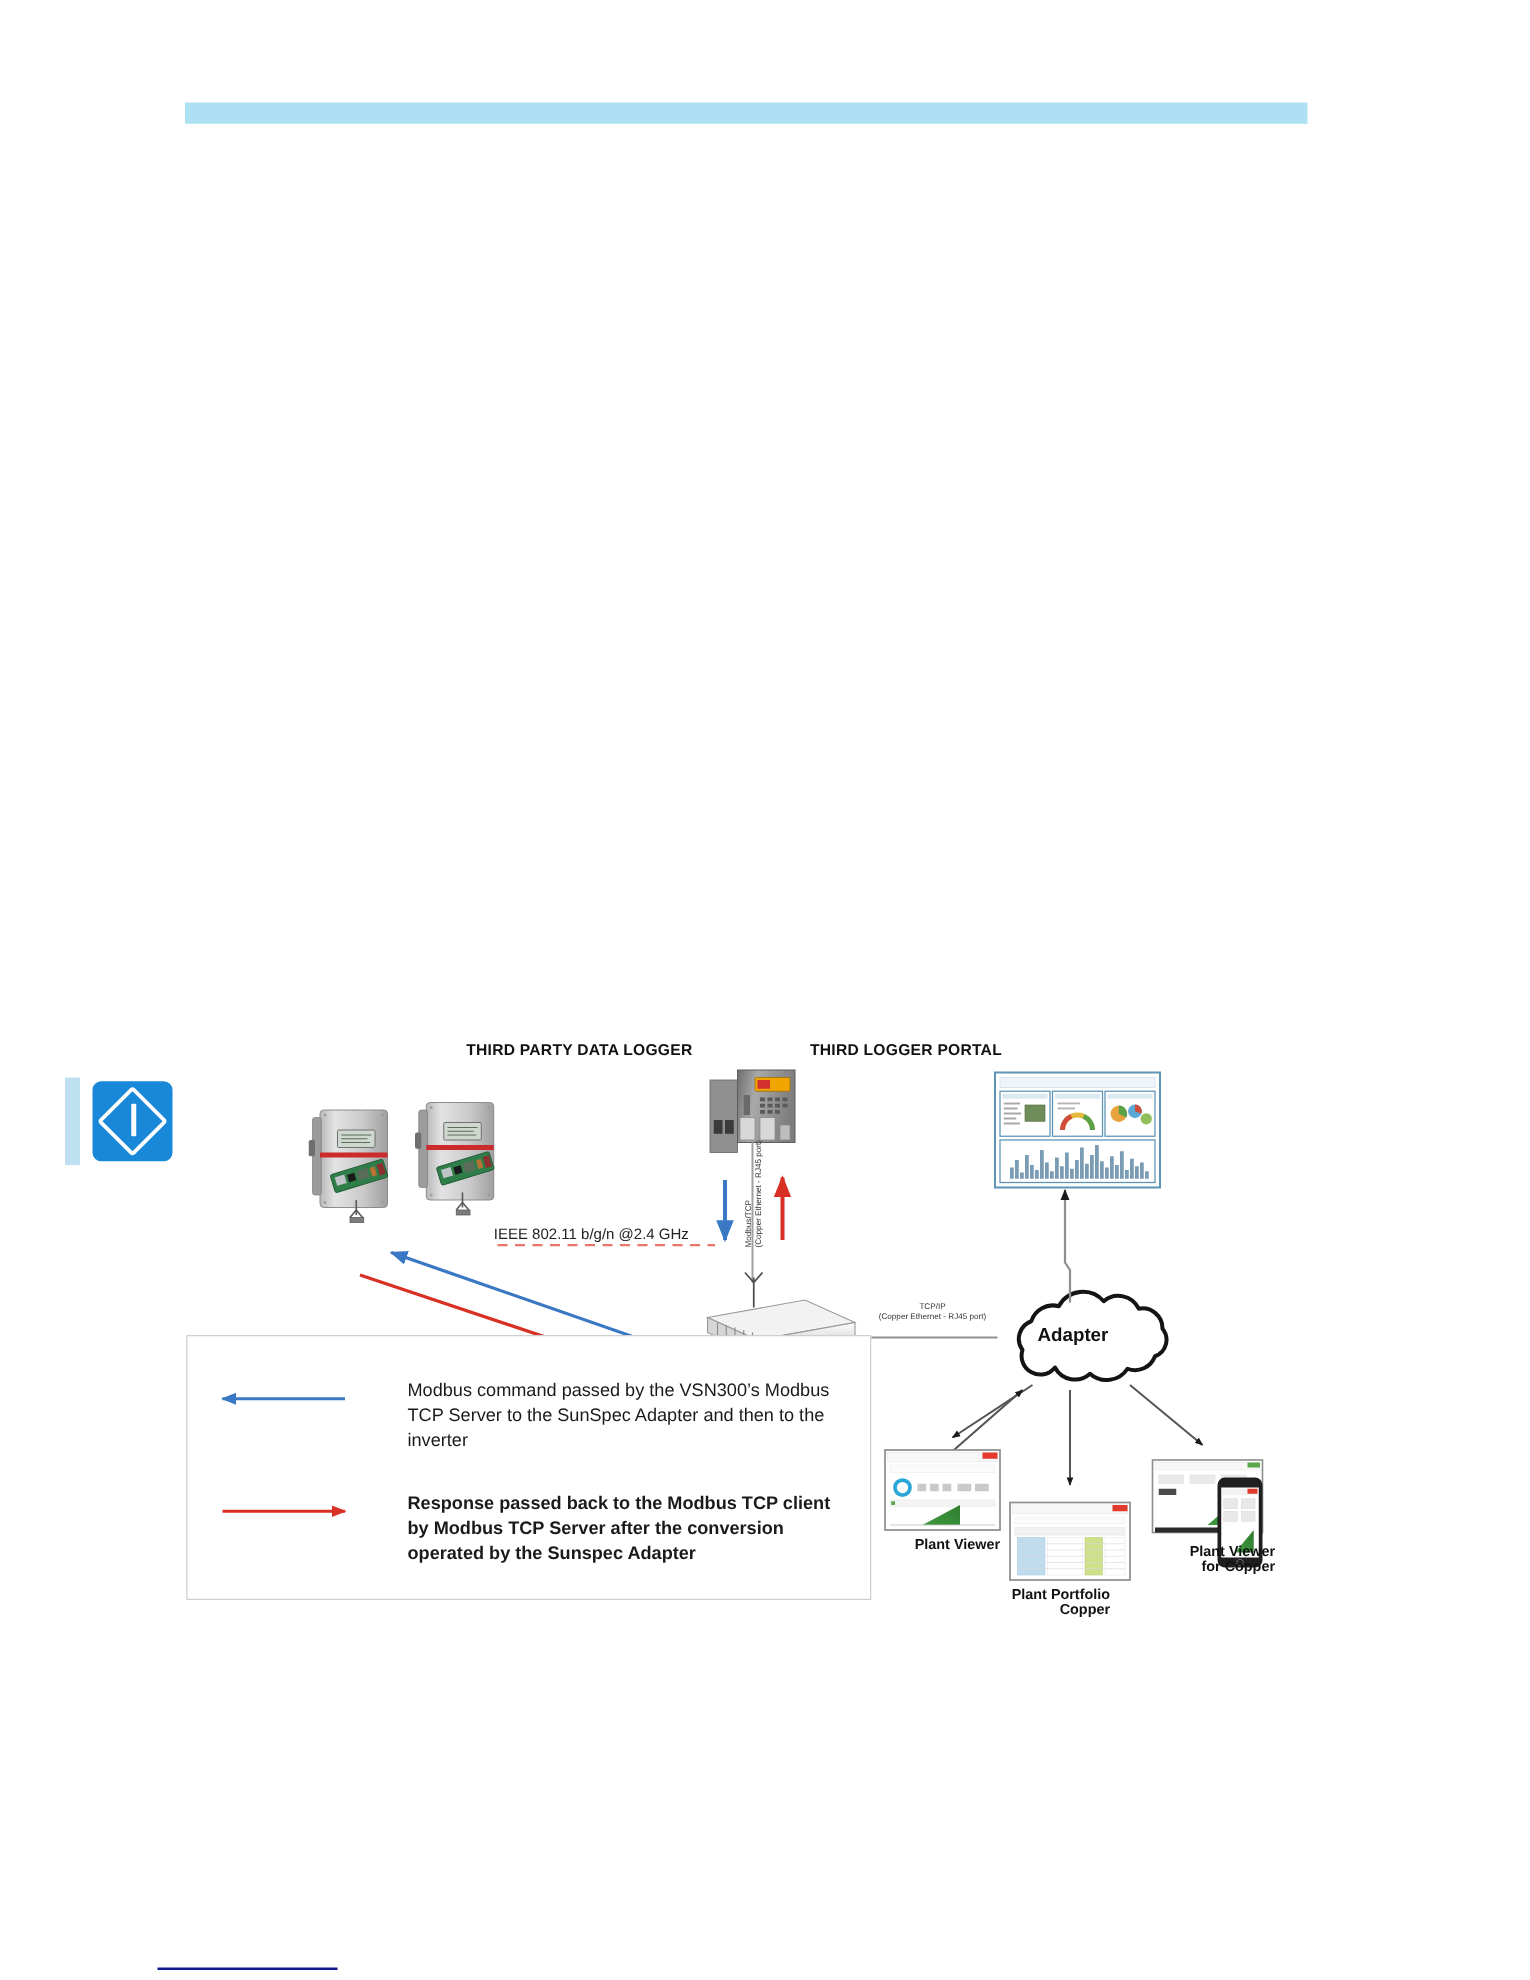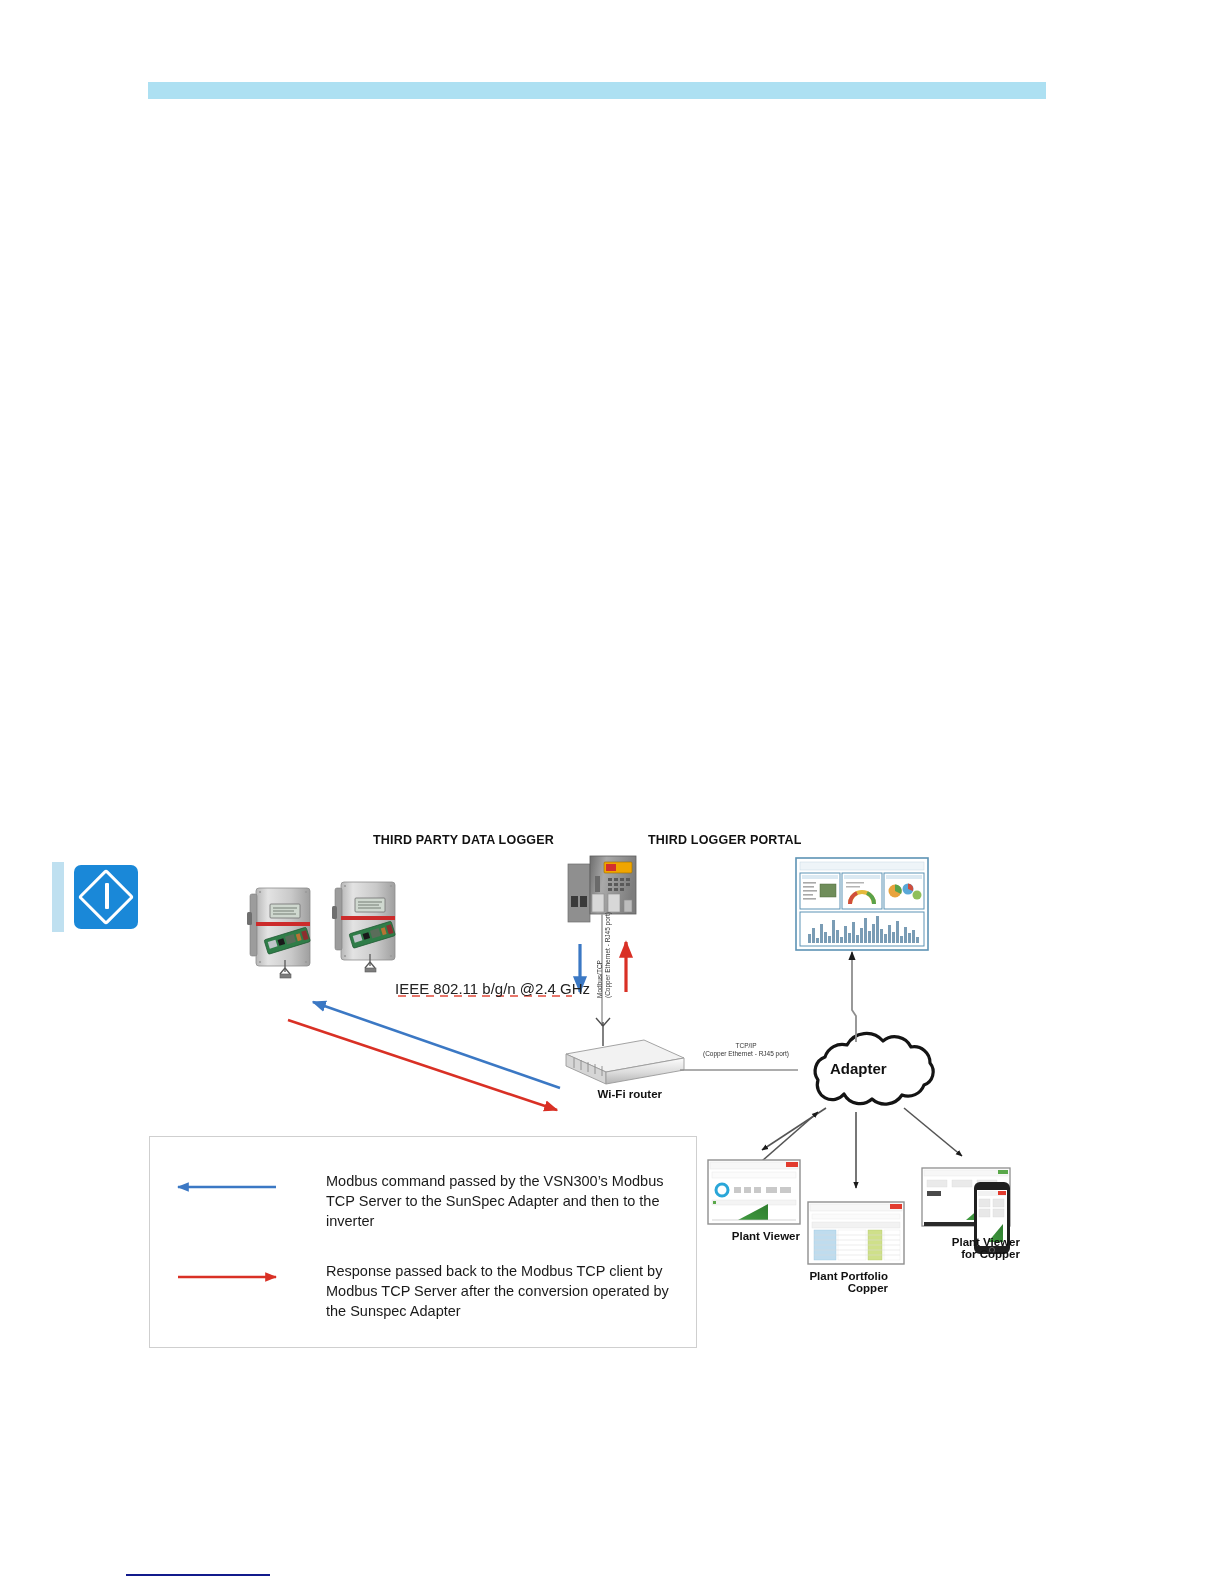--- a/index.html
+++ b/index.html
@@ -108,21 +108,21 @@
     font-weight: bold;
     font-size: 12.5px;
     letter-spacing: 0.2px;
   }
   .dg-caption {
     font-weight: bold;
     font-size: 11.5px;
     text-align: right;
   }
   .dg-small {
-    font-size: 15px;
+    font-size: 12px;
     color: #222;
   }
   .dg-tiny {
     font-size: 6.5px;
     color: #333;
     line-height: 1.25;
     text-align: center;
   }
   .dg-vert {
     font-size: 6.5px;
@@ -133,21 +133,21 @@
   }
   .dg-cloudword {
     font-weight: bold;
     font-size: 15px;
   }
 
   
   #legend-box {
     position: absolute;
     left: 149px;
-    top: 1136px;
+    top: 1068px;
     width: 548px;
     height: 212px;
     border: 1px solid #cfcfcf;
     background: #ffffff;
     box-sizing: border-box;
   }
   .legend-row {
     position: absolute;
     display: flex;
     align-items: flex-start;
@@ -529,21 +529,21 @@
         <defs>
           <marker id="lg-blue" viewBox="0 0 10 10" refX="9" refY="5" markerWidth="5" markerHeight="5" orient="auto-start-reverse">
             <path d="M0,1 L10,5 L0,9 z" fill="#3b78c4"></path>
           </marker>
         </defs>
         <line x1="104" y1="10" x2="6" y2="10" stroke="#3b78c4" stroke-width="2.4" marker-end="url(#lg-blue)"></line>
       </svg>
       <div class="legend-text" style="margin-left:42px; margin-top:-6px;">Modbus command passed by the VSN300’s Modbus TCP Server to the SunSpec Adapter and then to the inverter</div>
     </div>
 
-    <div class="legend-row" style="left:22px; top:130px;">
+    <div class="legend-row" style="left:22px; top:130px;font-weight:bold;">
       <svg width="112" height="20">
         <defs>
           <marker id="lg-red" viewBox="0 0 10 10" refX="9" refY="5" markerWidth="5" markerHeight="5" orient="auto-start-reverse">
             <path d="M0,1 L10,5 L0,9 z" fill="#d93025"></path>
           </marker>
         </defs>
         <line x1="6" y1="10" x2="104" y2="10" stroke="#d93025" stroke-width="2.4" marker-end="url(#lg-red)"></line>
       </svg>
       <div class="legend-text" style="margin-left:42px; margin-top:-6px;">Response passed back to the Modbus TCP client by Modbus TCP Server after the conversion operated by the Sunspec Adapter</div>
     </div>

